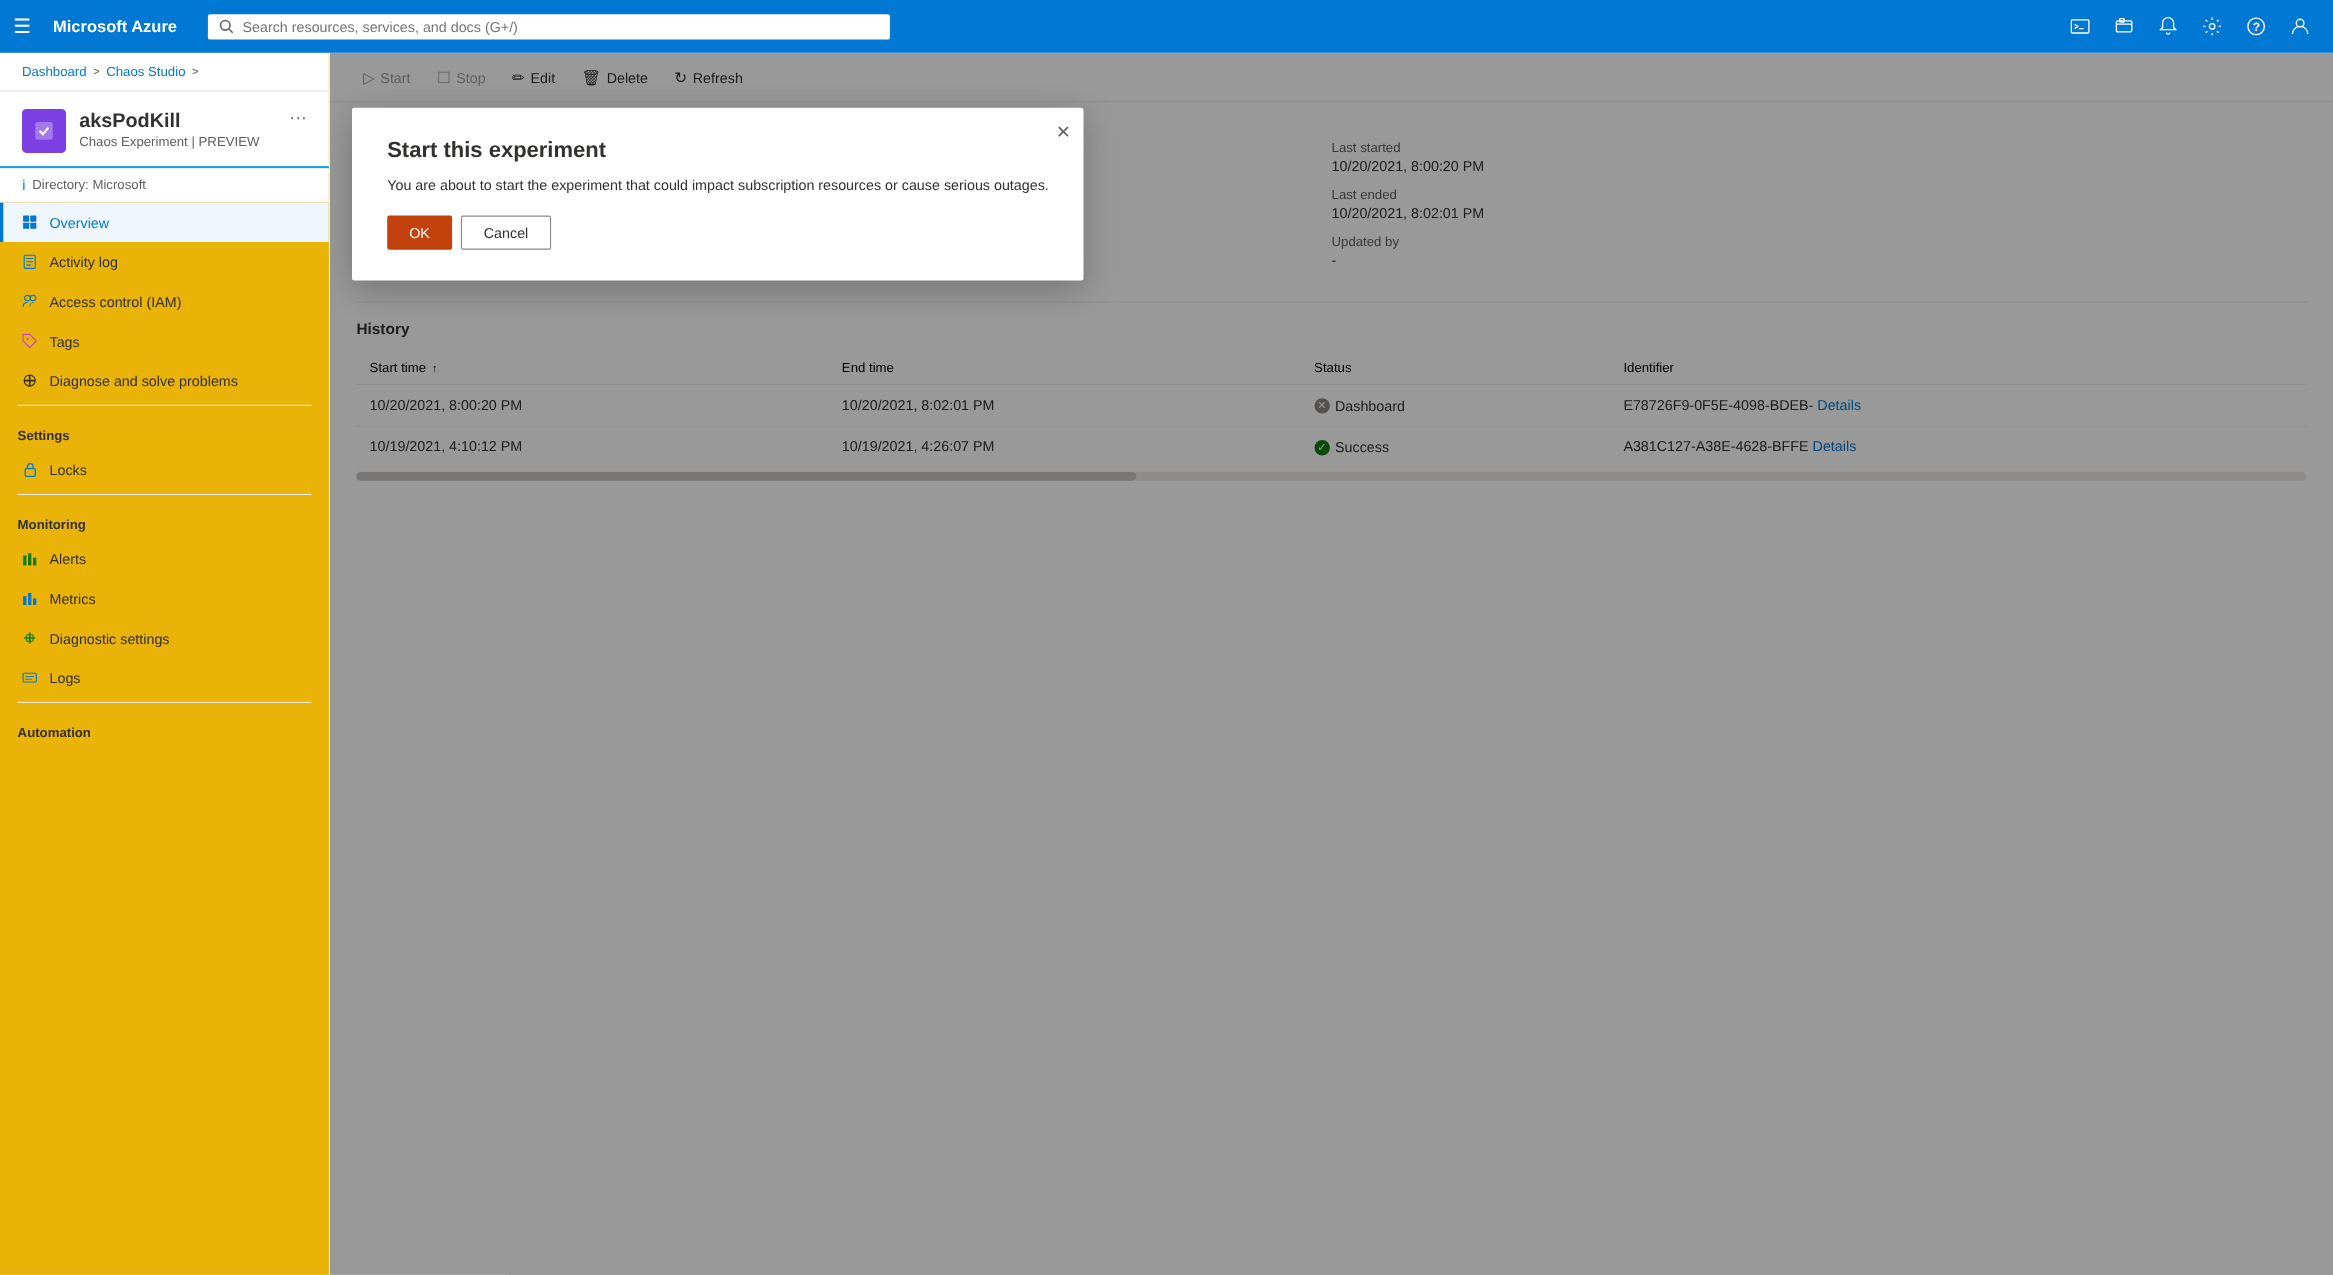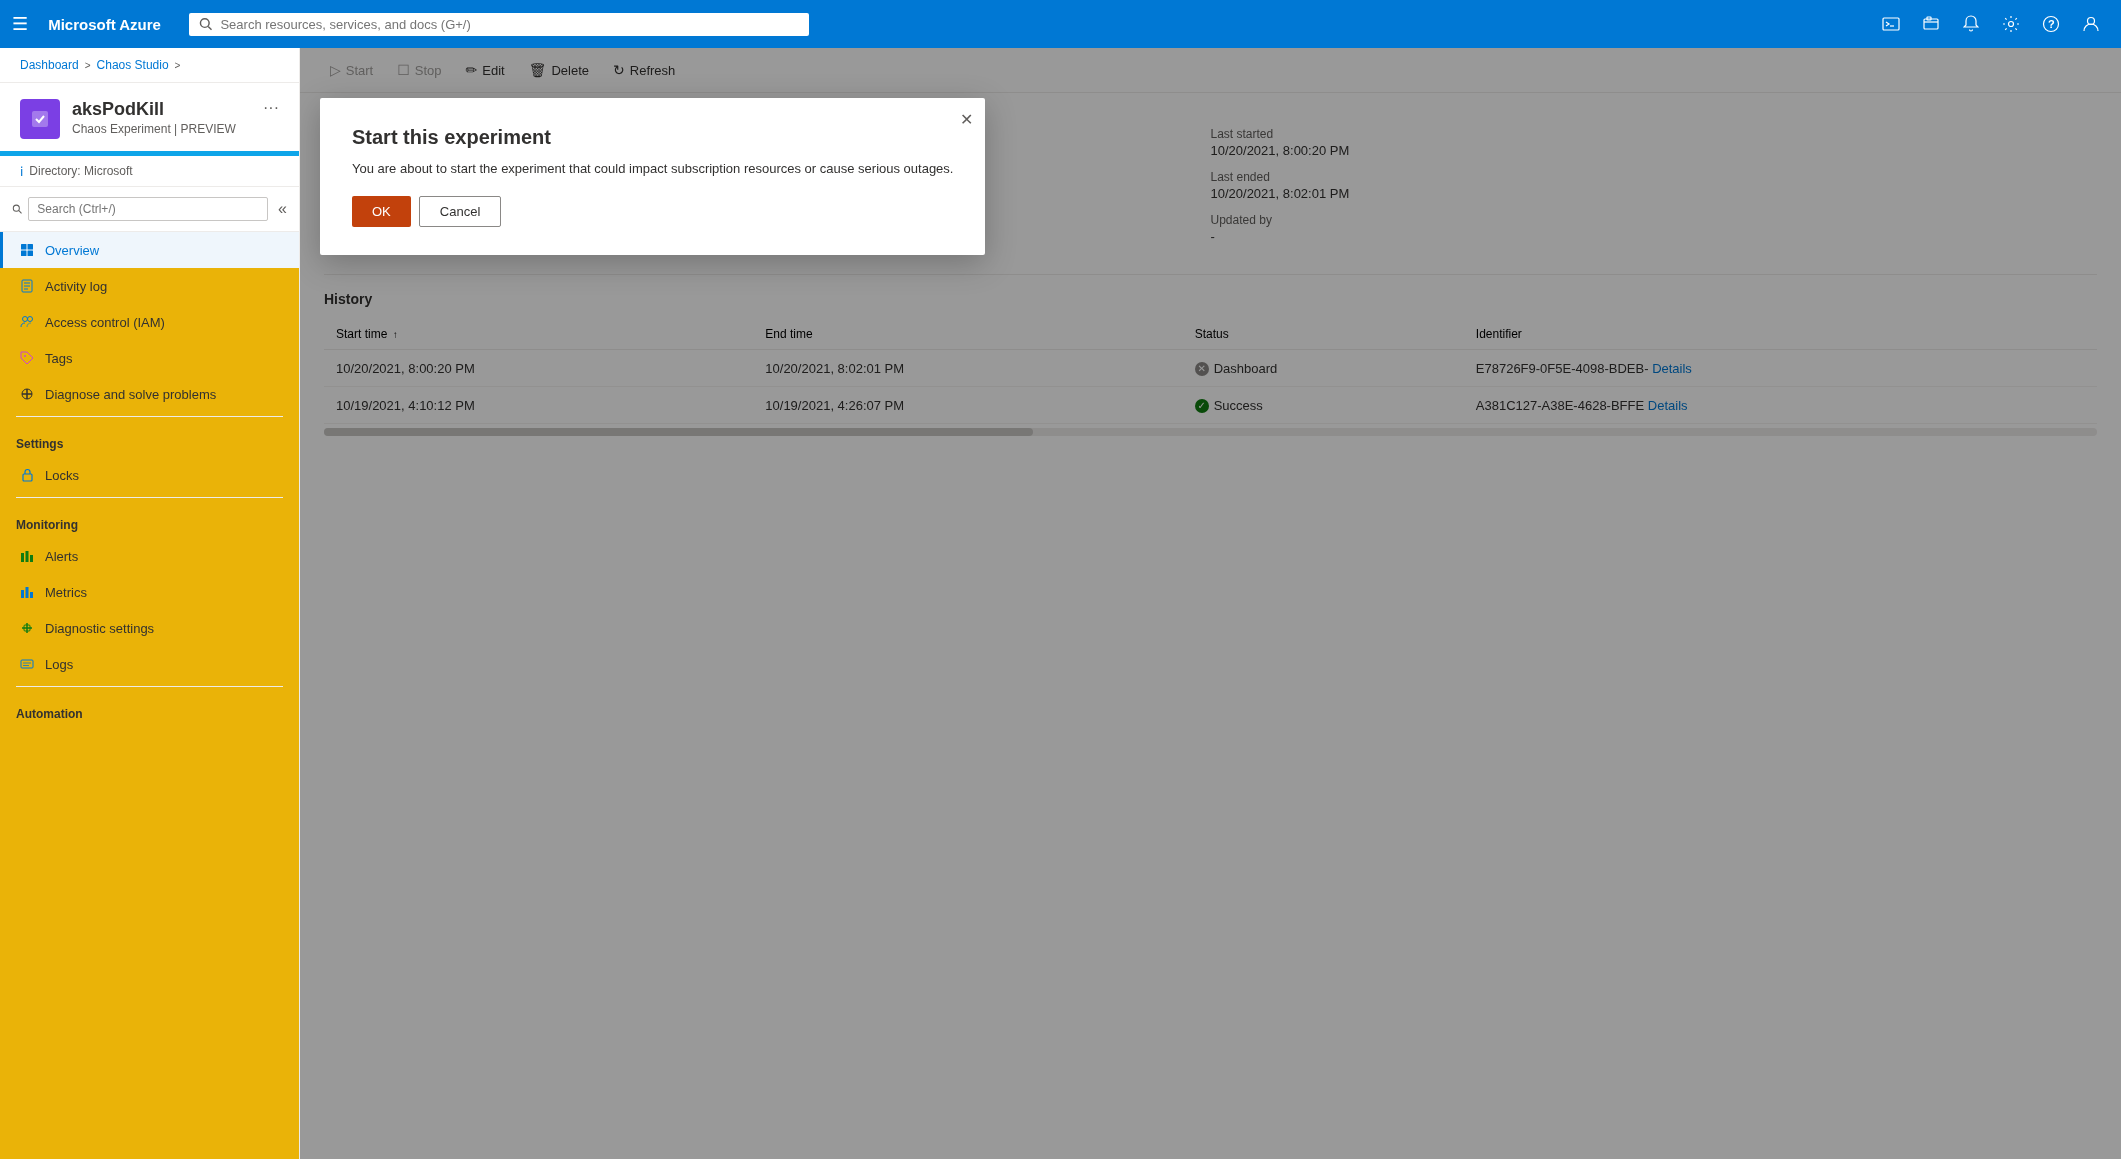--- a/index.html
+++ b/index.html
@@ -76,21 +76,21 @@
       background: white;
       border-bottom: 1px solid #edebe9;
     }
     .breadcrumb a { color: #0078d4; text-decoration: none; }
     .breadcrumb-sep { color: #605e5c; font-size: 10px; }
 
     
     .resource-header {
       padding: 16px 20px 12px;
       background: white;
-      border-bottom: 5px solid #0ea5e9;
+      border-bottom: 2px solid #0ea5e9;
       display: flex;
       align-items: flex-start;
       gap: 12px;
     }
     .resource-icon {
       width: 40px; height: 40px;
       background: #7b3fe4;
       border-radius: 4px;
       display: flex; align-items: center; justify-content: center;
       color: white; font-size: 20px;
@@ -445,28 +445,20 @@
         <div class="resource-subtitle">Chaos Experiment | PREVIEW</div>
       </div>
       <span class="resource-more">···</span>
     </div>
 
     <div class="dir-info">
       <span class="dir-info-icon">ℹ</span>
       <span>Directory: Microsoft</span>
     </div>
 
-    <div class="sidebar-search">
-      <svg width="12" height="12" viewBox="0 0 12 12" fill="#605e5c">
-        <circle cx="5" cy="5" r="3.5" stroke="#605e5c" stroke-width="1.2" fill="none"></circle>
-        <line x1="8" y1="8" x2="11" y2="11" stroke="#605e5c" stroke-width="1.2"></line>
-      </svg>
-      <input type="text" placeholder="Search (Ctrl+/)" style="">
-      <span class="sidebar-collapse-btn">«</span>
-    </div>
 
     <div class="sidebar-scroll">
 
       <div class="nav-item active">
         <span class="nav-icon">
           <svg width="14" height="14" viewBox="0 0 14 14" fill="#0078d4">
               <rect x="1" y="1" width="5.5" height="5.5" rx="0.5"></rect>
               <rect x="7.5" y="1" width="5.5" height="5.5" rx="0.5"></rect>
               <rect x="1" y="7.5" width="5.5" height="5.5" rx="0.5"></rect>
               <rect x="7.5" y="7.5" width="5.5" height="5.5" rx="0.5"></rect>

